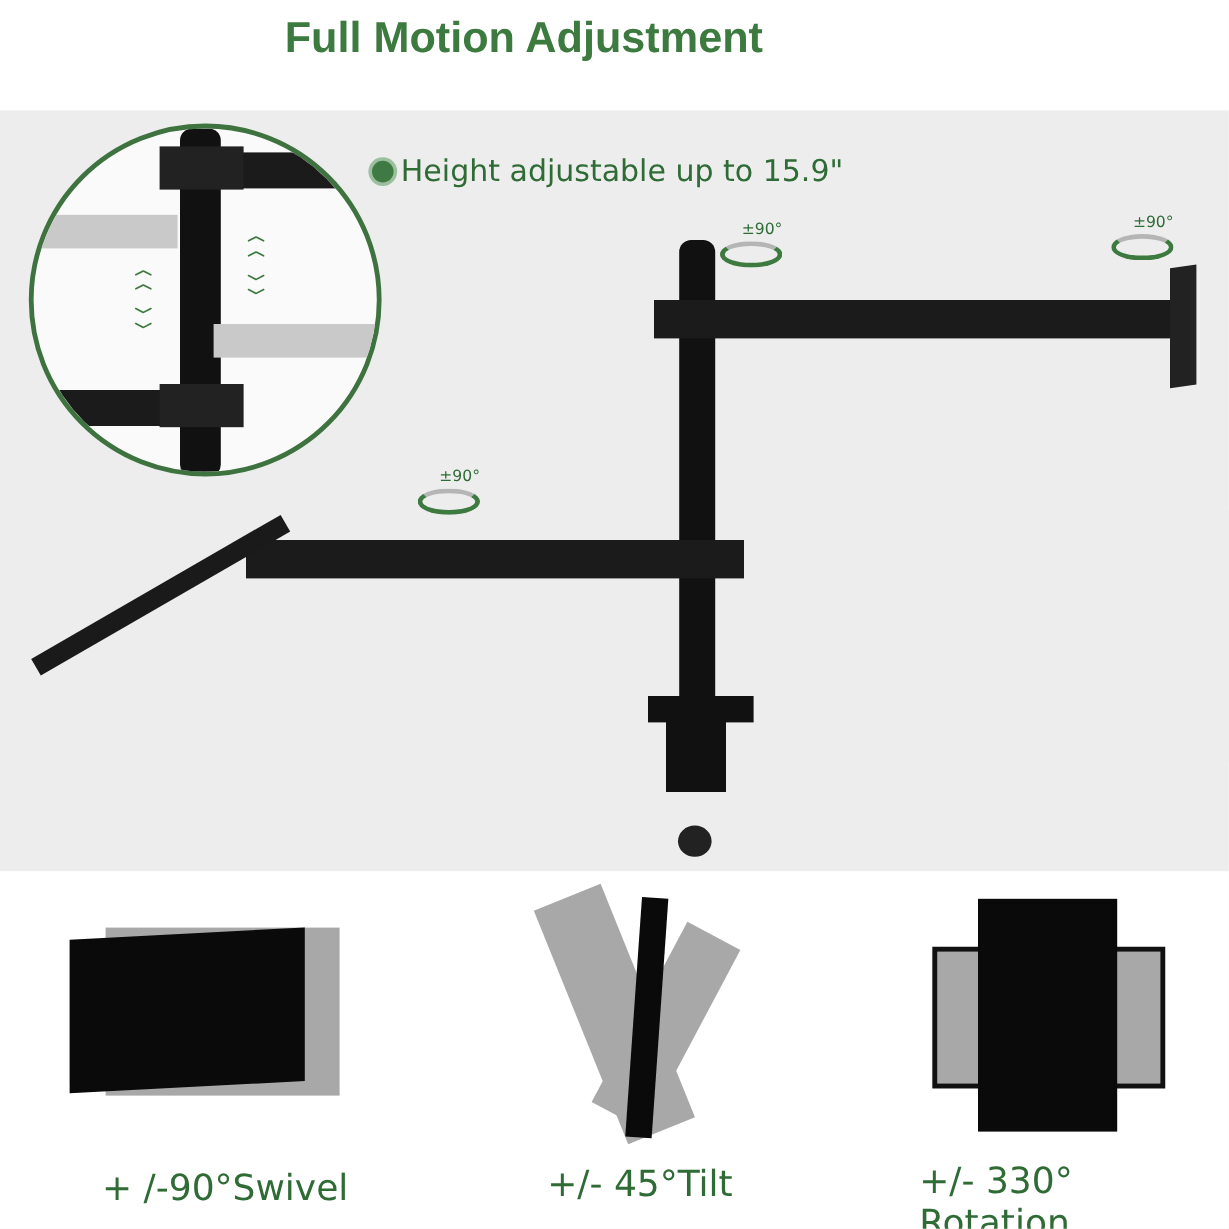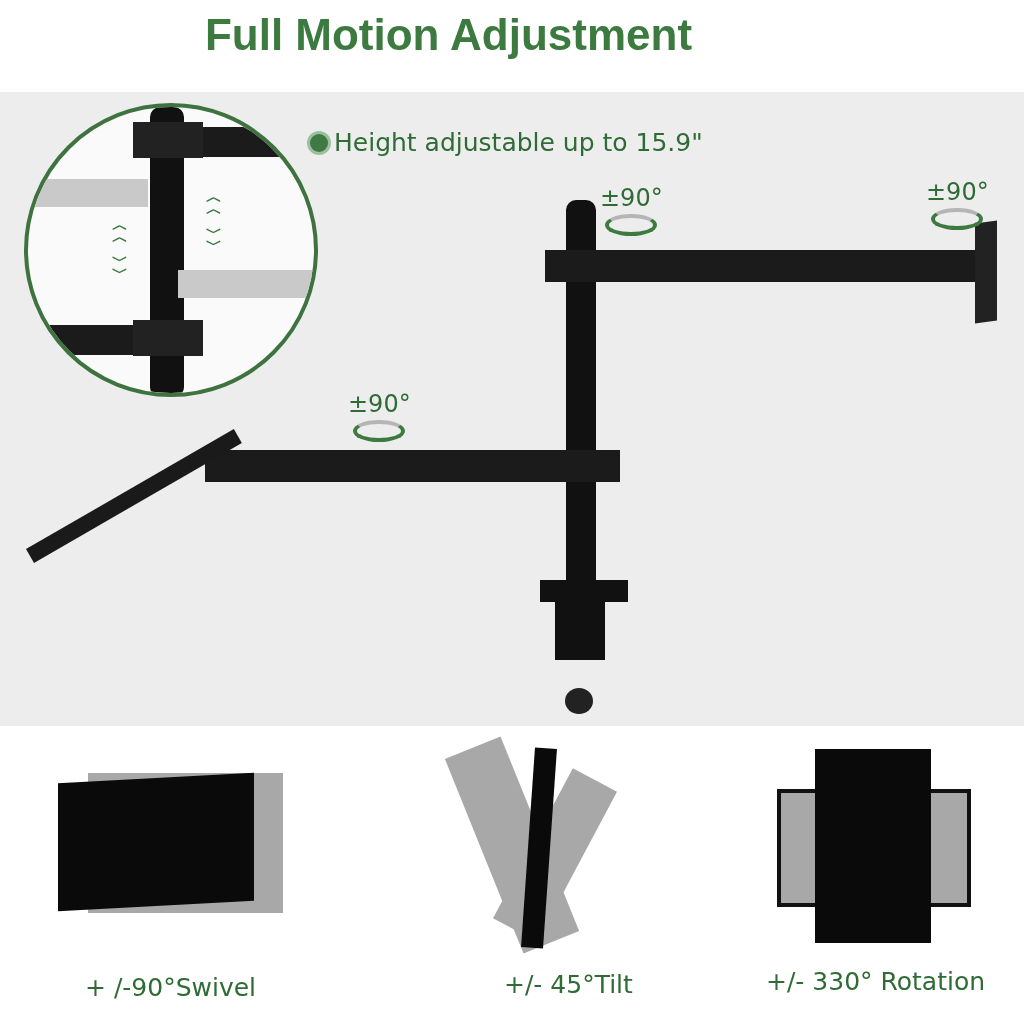--- a/index.html
+++ b/index.html
@@ -1,27 +1,27 @@
 <!DOCTYPE html>
 <html><head>
 <meta charset="utf-8">
 <style>
   html,body{margin:0;padding:0;}
   body{width:1024px;height:1024px;background:#ffffff;position:relative;overflow:hidden;font-family:"DejaVu Sans",sans-serif;}
-  .title{position:absolute;top:10px;left:12px;width:873px;text-align:center;font-family:"Liberation Sans",sans-serif;font-weight:bold;font-size:44px;color:#3c7a3f;}
+  .title{position:absolute;top:10px;left:0;width:873px;text-align:center;font-family:"Liberation Sans",sans-serif;font-weight:bold;font-size:36px;color:#3c7a3f;}
   .hero{position:absolute;top:92px;left:0;width:1024px;height:634px;background:#ededed;}
   .height-note{position:absolute;top:128px;left:310px;font-size:25px;color:#2f6b35;display:flex;align-items:center;gap:6px;font-family:"DejaVu Sans",sans-serif;}
   .dot{width:18px;height:18px;border-radius:50%;background:#3f7a45;box-shadow:0 0 0 3px #9cbf9f;}
   .circle{position:absolute;left:24px;top:103px;width:286px;height:286px;border-radius:50%;border:4px solid #3e7340;background:#fafafa;overflow:hidden;}
   .pole{position:absolute;background:#111;border-radius:10px;}
   .arm{position:absolute;background:#1b1b1b;}
   .ghost{position:absolute;background:#c9c9c9;}
-  .rot{position:absolute;font-size:24px;color:#2f6b35;text-align:right;}
+  .rot{position:absolute;font-size:13px;color:#2f6b35;text-align:right;}
   .rot .arrow{display:block;width:44px;height:14px;margin:2px auto 0;border-radius:50%;border:4px solid #3c7a3f;border-top-color:#b5b5b5;}
-  .bottom-label{position:absolute;font-size:25px;color:#2f6b35;font-family:"DejaVu Sans",sans-serif;}
+  .bottom-label{position:absolute;font-size:30px;color:#2f6b35;font-family:"DejaVu Sans",sans-serif;}
   .screen{position:absolute;background:#0a0a0a;}
   .screen-ghost{position:absolute;background:#a8a8a8;}
   .chev{position:absolute;color:#3c7a3f;font-size:16px;line-height:12px;font-weight:bold;}
 </style>
 </head>
 <body>
 
 <div class="title">Full Motion Adjustment</div>
 
 <div class="hero"></div>
@@ -69,14 +69,14 @@
 <div class="screen" style="left:58px;top:778px;width:196px;height:128px;transform:skewY(-3deg);"></div>
 
 <div class="screen-ghost" style="left:482px;top:740px;width:60px;height:210px;transform:rotate(-22deg);"></div>
 <div class="screen-ghost" style="left:530px;top:770px;width:50px;height:170px;transform:rotate(28deg);"></div>
 <div class="screen" style="left:528px;top:748px;width:22px;height:200px;transform:rotate(4deg);"></div>
 
 <div class="screen-ghost" style="left:777px;top:789px;width:194px;height:118px;border:4px solid #111;box-sizing:border-box;"></div>
 <div class="screen" style="left:815px;top:749px;width:116px;height:194px;"></div>
 
 <div class="bottom-label" style="left:85px;top:973px;">+ /-90°Swivel</div>
-<div class="bottom-label" style="left:456px;top:970px;margin-left:48px;">+/- 45°Tilt</div>
+<div class="bottom-label" style="left:456px;top:970px;">+/- 45°Tilt</div>
 <div class="bottom-label" style="left:766px;top:967px;">+/- 330° Rotation</div>
 
 </body></html>

